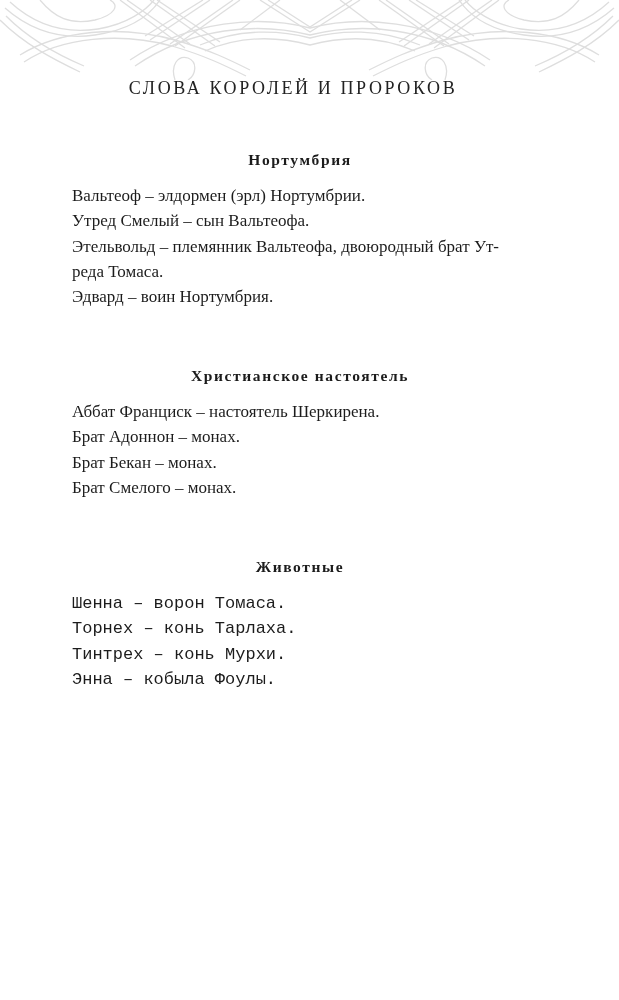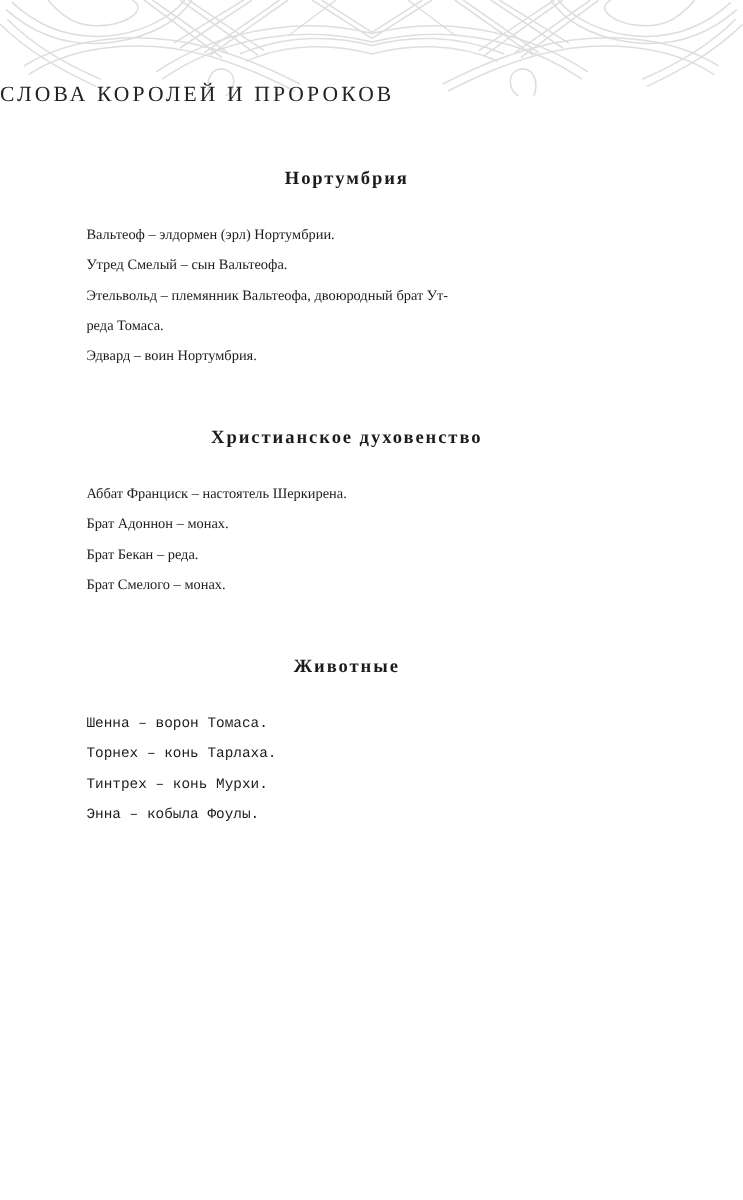--- a/index.html
+++ b/index.html
@@ -24,48 +24,49 @@
     }
     .ornament path {
       fill: none;
       stroke: #dedede;
       stroke-width: 1.3;
     }
     .running-head {
       position: absolute;
       left: 0;
       width: 586px;
-      top: 68px;
+      top: 78px;
+      text-align: center;
       font-size: 18px;
       letter-spacing: 2.6px;
       color: #222;
       font-weight: normal;
       margin: 0;
     }
     .section-heading {
       position: absolute;
       left: 0;
       width: 570px;
       text-align: center;
       font-size: 15.5px;
       font-weight: bold;
       letter-spacing: 1.6px;
       color: #1c1c1c;
-      margin: 4px;
+      margin: 15px;
     }
     .entry-list {
       position: absolute;
       left: 72px;
       width: 440px;
       margin: 0;
       padding: 0;
       list-style: none;
     }
     .entry {
-      font-size: 12px;
+      font-size: 17px;
       line-height: 25.3px;
       height: 25.3px;
       white-space: nowrap;
       color: #1c1c1c;
     }
   </style>
 </head>
 <body>
 
 <svg class="ornament" viewBox="0 0 619 80" xmlns="http://www.w3.org/2000/svg">
@@ -122,25 +123,25 @@
 
 <h2 class="section-heading" style="top:136px;">Нортумбрия</h2>
 <ul class="entry-list" style="top:183px;">
   <li class="entry">Вальтеоф – элдормен (эрл) Нортумбрии.</li>
   <li class="entry">Утред Смелый – сын Вальтеофа.</li>
   <li class="entry">Этельвольд – племянник Вальтеофа, двоюродный брат Ут-</li>
   <li class="entry">реда Томаса.</li>
   <li class="entry">Эдвард – воин Нортумбрия.</li>
 </ul>
 
-<h2 class="section-heading" style="top:352px;">Христианское духовенство</h2>
+<h2 class="section-heading" style="top:352px;">Христианское настоятель</h2>
 <ul class="entry-list" style="top:399px;">
   <li class="entry">Аббат Франциск – настоятель Шеркирена.</li>
   <li class="entry">Брат Адоннон – монах.</li>
-  <li class="entry">Брат Бекан – реда.</li>
+  <li class="entry">Брат Бекан – монах.</li>
   <li class="entry">Брат Смелого – монах.</li>
 </ul>
 
 <h2 class="section-heading" style="top:543px;">Животные</h2>
 <ul class="entry-list" style="top:591px;font-family:Liberation Mono, monospace;">
   <li class="entry">Шенна – ворон Томаса.</li>
   <li class="entry">Торнех – конь Тарлаха.</li>
   <li class="entry">Тинтрех – конь Мурхи.</li>
   <li class="entry">Энна – кобыла Фоулы.</li>
 </ul>

